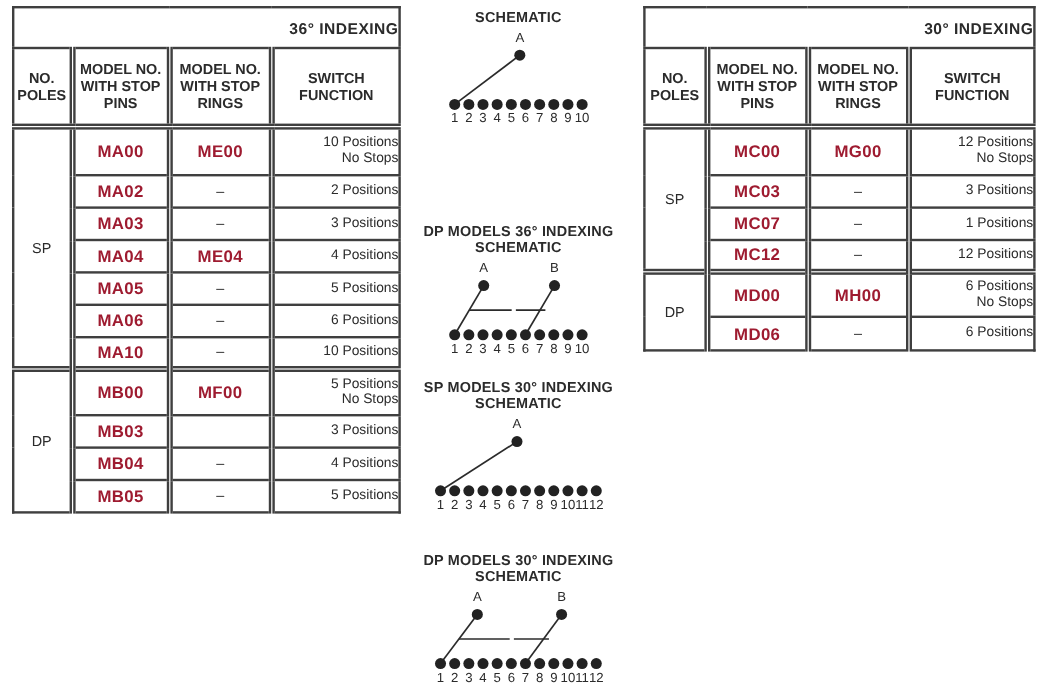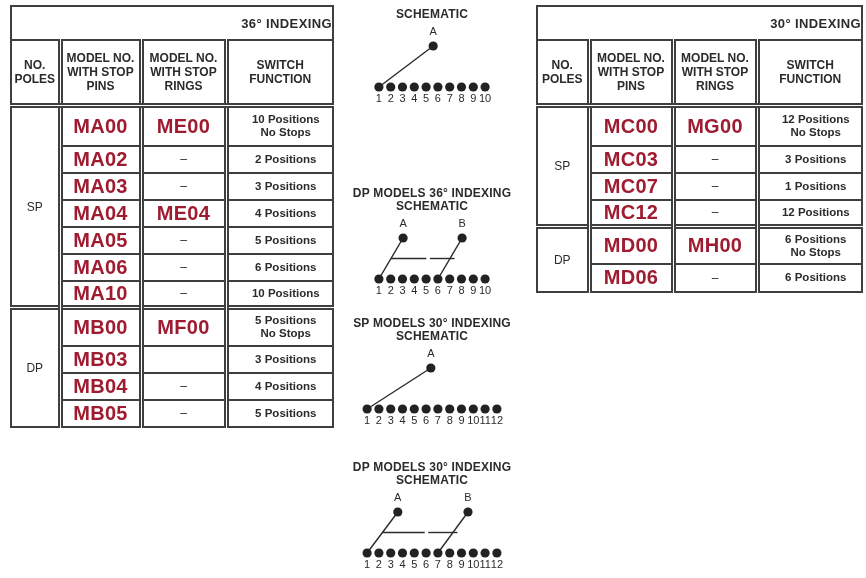--- a/index.html
+++ b/index.html
@@ -11,22 +11,22 @@
             border:2px solid var(--ln,#3f3f3f);}
   .idx th,.idx td{padding:0;margin:0;vertical-align:middle;}
   .idx th.title{border-bottom:2px solid var(--ln);height:32px;font-size:13px;font-weight:bold;
                 text-align:right;letter-spacing:.4px;}
   .idx tr.cols th{border-bottom:5px double var(--ln);height:62px;font-size:12px;font-weight:bold;
                   line-height:14px;text-align:center;}
   .idx .dl{border-left:5px double var(--ln);}
   .idx tbody td{border-top:2px solid var(--ln);}
   .idx tr.sec > td{border-top:5px double var(--ln);}
   .idx td.poles{font-size:12px;text-align:center;}
-  .idx td.model{color:var(--red,#9e1b30);font-weight:bold;font-size:20px;text-align:center;letter-spacing:.3px;}
-  .idx td.func{font-size:11.5px;line-height:13px;padding-left:11px;text-align:center;font-weight:bold;}
+  .idx td.model{color:var(--red,#9e1b30);font-weight:bold;font-size:14px;text-align:center;letter-spacing:.3px;}
+  .idx td.func{font-size:11.5px;line-height:13px;padding-left:11px;text-align:right;}
   tr.r40{height:40px;} tr.r38{height:38px;} tr.r37{height:37px;} tr.r28{height:28px;margin-top:36px;} tr.r27{height:27px;border-radius:11px;}
 
   
   .schematic{position:absolute;width:192px;text-align:center;}
   .sch-title{font-size:12px;font-weight:bold;line-height:13px;letter-spacing:.2px;}
   .schematic svg{display:block;margin:4px auto 0 auto;}
   .sline{stroke:var(--tx,#2b2b2b);stroke-width:1.4;fill:none;}
   .sdot{fill:#222222;}
   .slabel,.snum{font-size:11px;fill:var(--tx,#2b2b2b);text-anchor:middle;font-family:"Liberation Sans",sans-serif;}
 </style>

